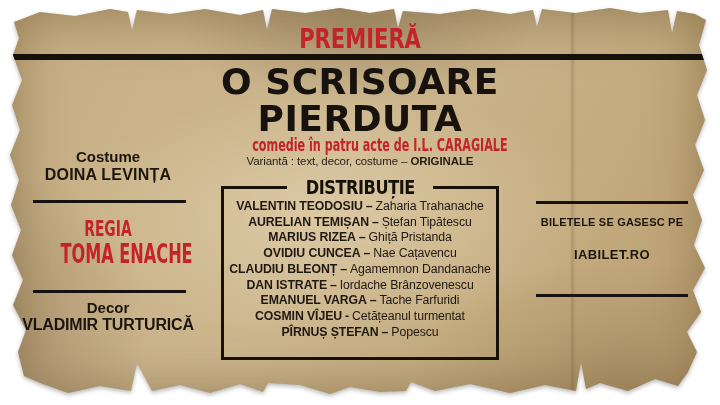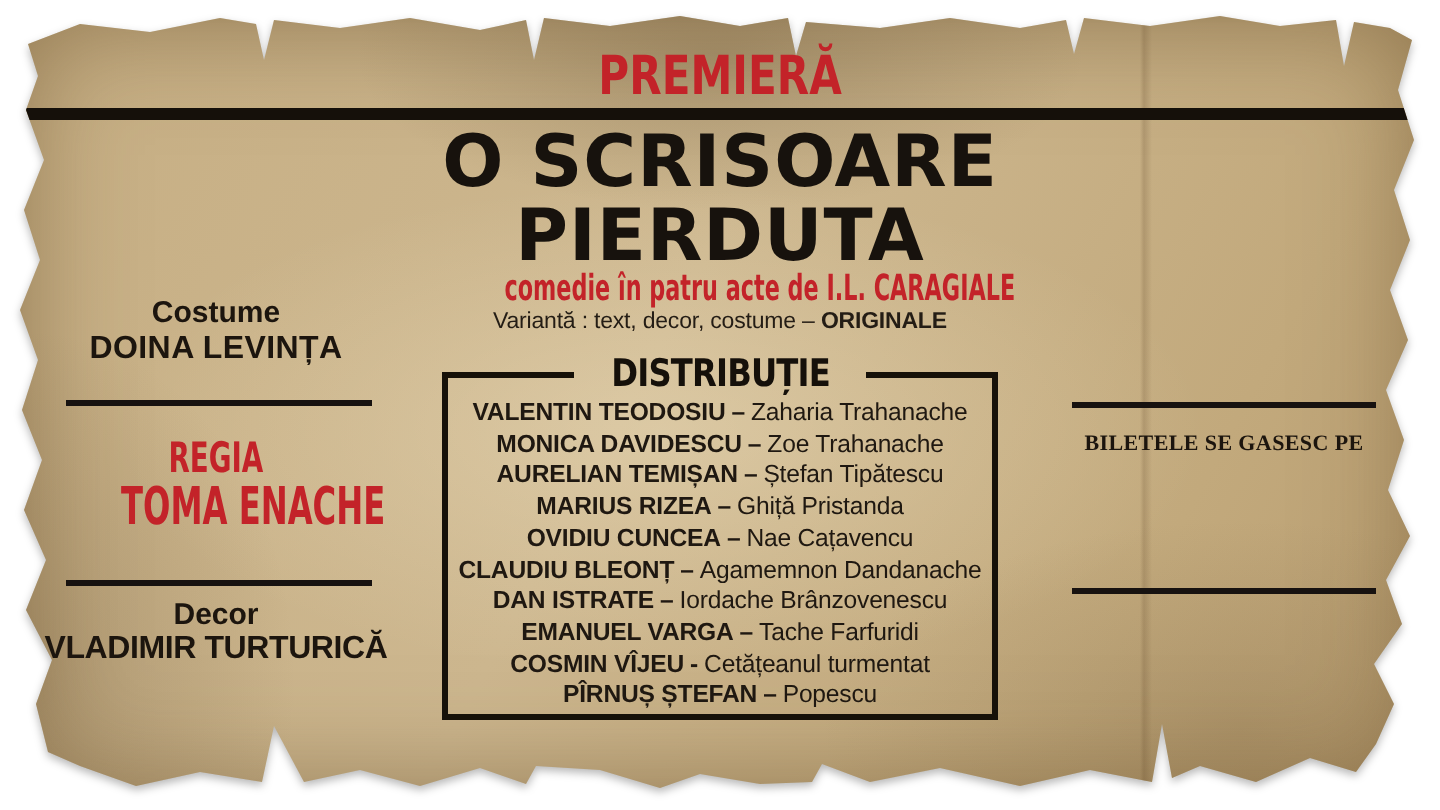--- a/index.html
+++ b/index.html
@@ -88,21 +88,21 @@
   .div-l1 { top: 200px; left: 13px !important; width: 153px !important; }
   .regia { top: 217px; }
   .regia .cond { font-size: 21px; transform: scaleX(0.66); }
   .toma  { top: 239px; }
   .toma .cond { font-size: 26px; transform: scaleX(0.62); }
   .div-l2 { top: 290px; left: 13px !important; width: 153px !important; }
   .decor-label { top: 299px; font-size: 15px; font-weight: 600; }
   .decor-name  { top: 316px; font-size: 16px; font-weight: 800; letter-spacing: -0.2px; }
 
   
-  .col-right { left: 528px; top: 0; width: 168px; height: 291px; font-family: Liberation Serif, serif; }
+  .col-right { left: 528px; top: 0; width: 168px; height: 291px; }
   .col-right > div { position: absolute; width: 100%; text-align: center; }
   .div-r1 { top: 201px; left: 8px !important; width: 152px !important; }
   .tickets-line1 { top: 216px; font-size: 11px; font-weight: 700; letter-spacing: 0.2px; }
   .tickets-line2 { top: 247px; font-size: 13px; font-weight: 800; letter-spacing: 0.4px; }
   .div-r2 { top: 294px; left: 8px !important; width: 152px !important; }
 
   
   .cast-box {
     position: absolute; left: 221px; top: 176px; width: 278px; height: 184px;
     margin: 0; border: 3px solid #161109; padding: 1px 4px 0 4px;
@@ -158,33 +158,33 @@
         <div class="decor-label ink">Decor</div>
         <div class="decor-name ink">VLADIMIR TURTURICĂ</div>
       </div>
 
       <fieldset class="cast-box">
         <legend>
           <span class="cond">DISTRIBUȚIE</span>
         </legend>
         <div class="cast-rows">
           <div class="cast-row"><span class="cast-name">VALENTIN TEODOSIU</span><span class="cast-sep">–</span><span class="cast-role">Zaharia Trahanache</span></div>
-          <div class="cast-row"><span class="cast-name">MONICA DAVIDESCU</span><span class="cast-sep">–</span><span class="cast-role">Zoe Trahanache</span></div>
           <div class="cast-row"><span class="cast-name">AURELIAN TEMIȘAN</span><span class="cast-sep">–</span><span class="cast-role">Ștefan Tipătescu</span></div>
           <div class="cast-row"><span class="cast-name">MARIUS RIZEA</span><span class="cast-sep">–</span><span class="cast-role">Ghiță Pristanda</span></div>
           <div class="cast-row"><span class="cast-name">OVIDIU CUNCEA</span><span class="cast-sep">–</span><span class="cast-role">Nae Cațavencu</span></div>
           <div class="cast-row"><span class="cast-name">CLAUDIU BLEONȚ</span><span class="cast-sep">–</span><span class="cast-role">Agamemnon Dandanache</span></div>
           <div class="cast-row"><span class="cast-name">DAN ISTRATE</span><span class="cast-sep">–</span><span class="cast-role">Iordache Brânzovenescu</span></div>
           <div class="cast-row"><span class="cast-name">EMANUEL VARGA</span><span class="cast-sep">–</span><span class="cast-role">Tache Farfuridi</span></div>
           <div class="cast-row"><span class="cast-name">COSMIN VÎJEU</span><span class="cast-sep">-</span><span class="cast-role">Cetățeanul turmentat</span></div>
           <div class="cast-row"><span class="cast-name">PÎRNUȘ ȘTEFAN</span><span class="cast-sep">–</span><span class="cast-role">Popescu</span></div>
         </div>
       </fieldset>
 
       <div class="abs col-right">
         <div class="hdiv div-r1"></div>
         <div class="tickets-line1 ink">BILETELE SE GASESC PE</div>
+        <div class="tickets-line2 ink">IABILET.RO</div>
         <div class="hdiv div-r2"></div>
       </div>
 
     </div>
   </div>
 </div>
 
 </body></html>

